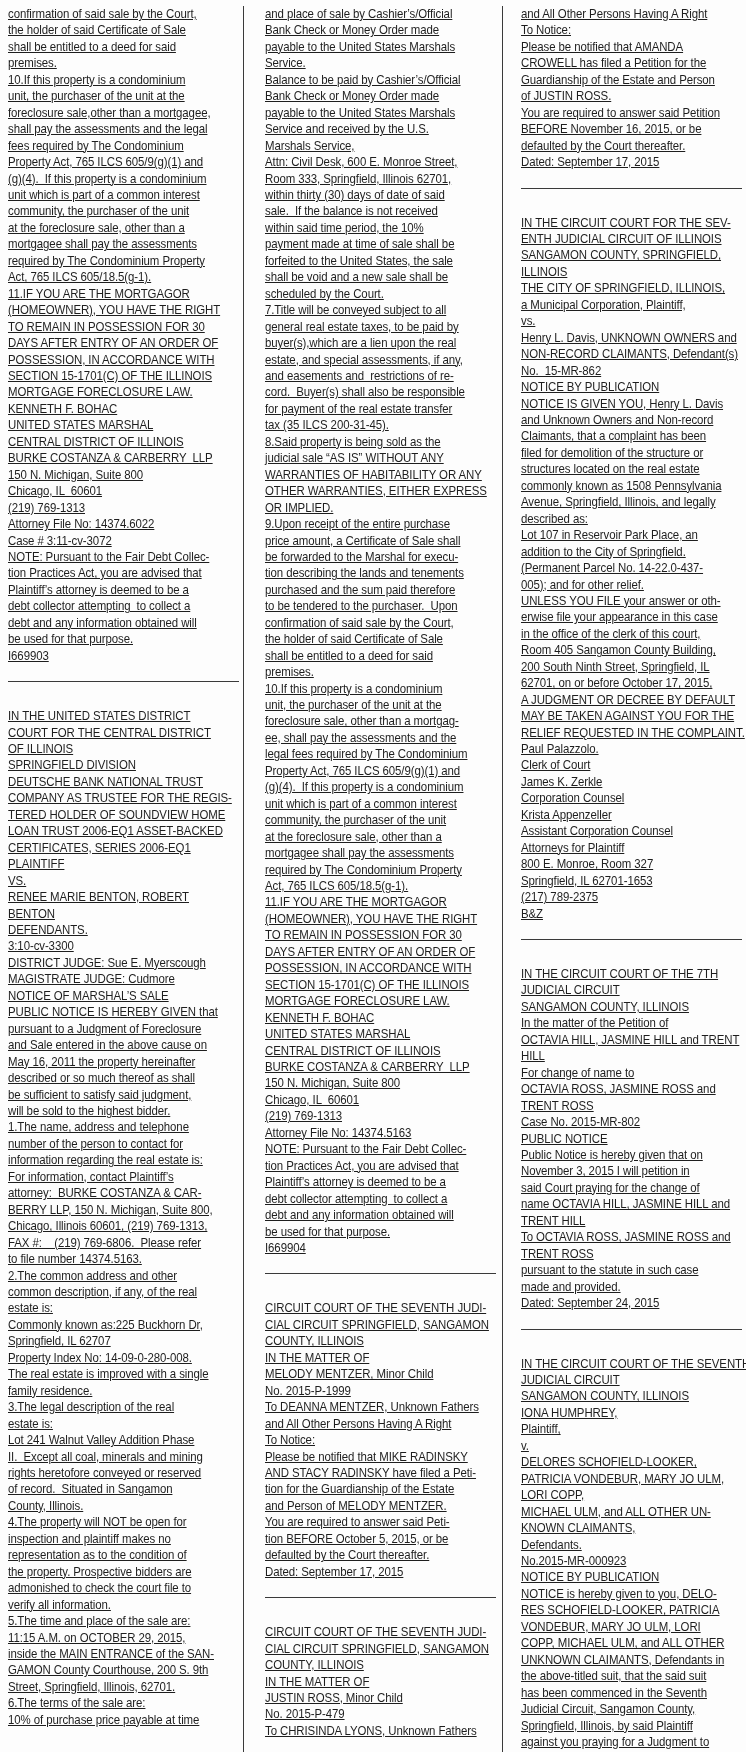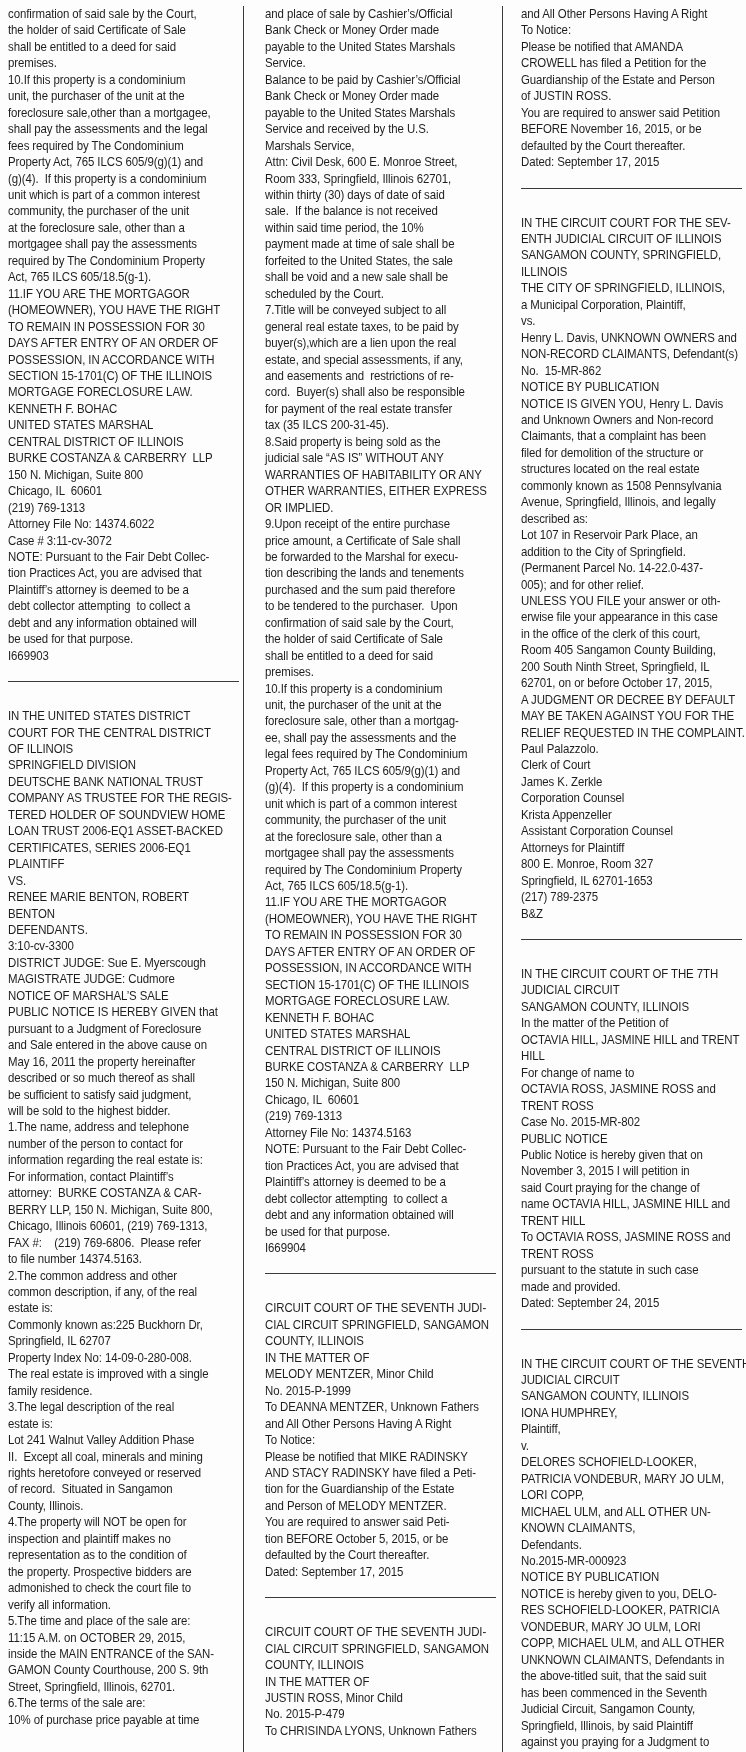--- a/index.html
+++ b/index.html
@@ -13,20 +13,21 @@
     overflow: hidden;
     font-family: "Liberation Sans", "DejaVu Sans", sans-serif;
     color: #1e1e1e;
   }
   .page {
     box-sizing: border-box;
     display: flex;
     width: 746px;
     height: 1752px;
     padding: 6px 0 0 8px;
+    text-decoration: underline;
   }
   .col {
     box-sizing: border-box;
     overflow: hidden;
   }
   .col-1 { width: 235px; padding-right: 4px; }
   .col-2 { width: 258px; padding-left: 21px; padding-right: 6px; }
   .col-3 { width: 243px; padding-left: 18px; padding-right: 4px; }
   .divider {
     width: 1px;

